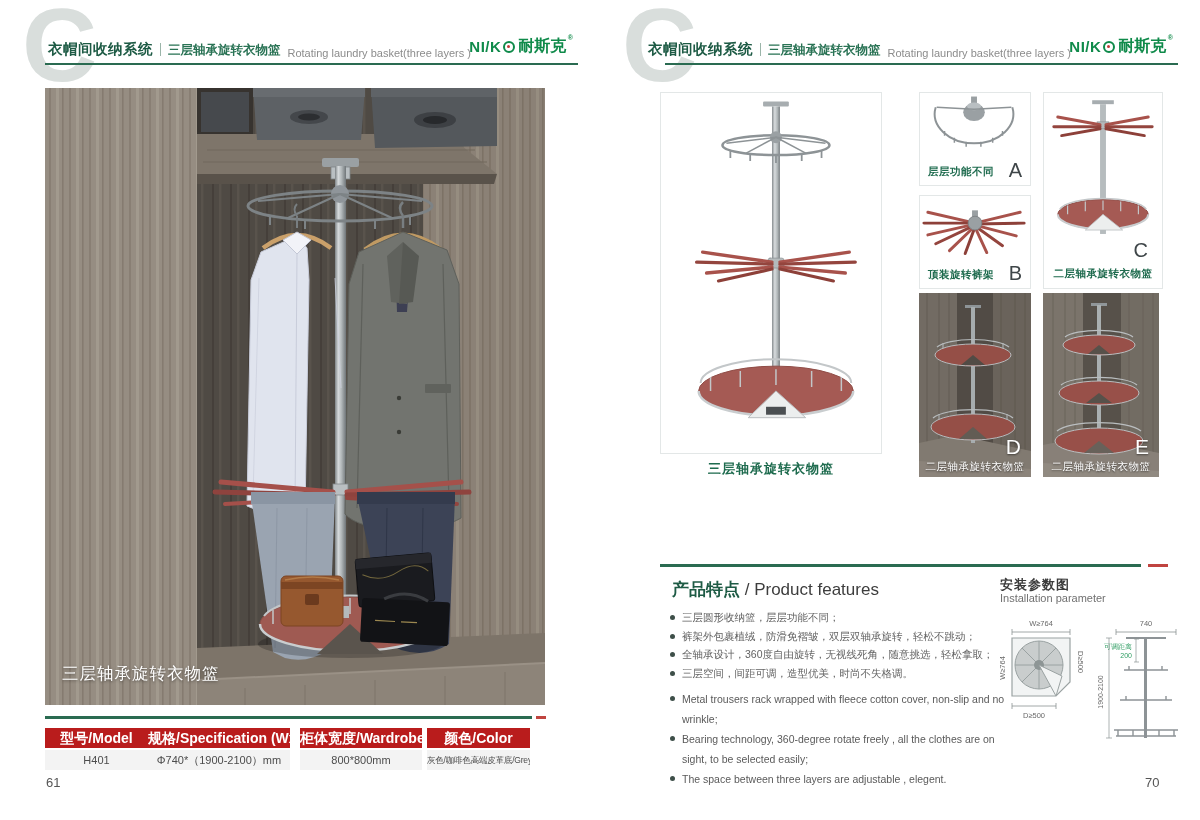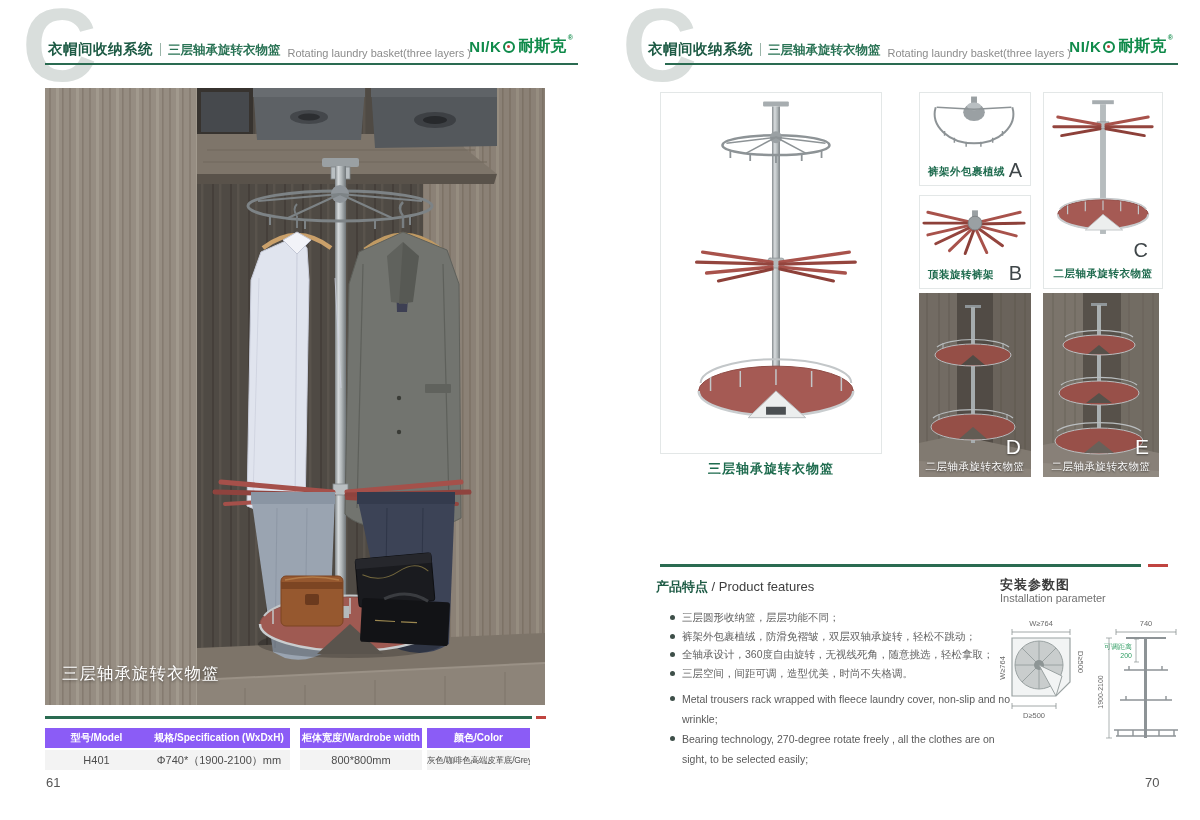--- a/index.html
+++ b/index.html
@@ -36,21 +36,21 @@
   .d-red{position:absolute;top:0;height:3px;background:#c04440;}
   .page.left .divider{left:0;top:716px;width:600px;}
   .page.left .d-green{left:45px;width:487px;}
   .page.left .d-red{left:536px;width:10px;}
   .page.right .divider{left:0;top:564px;width:600px;}
   .page.right .d-green{left:60px;width:481px;}
   .page.right .d-red{left:548px;width:20px;}
 
   
   .th,.td{position:absolute;height:20px;line-height:20px;text-align:center;overflow:hidden;white-space:nowrap;}
-  .th{top:728px;background:#8b5cf6;color:#ffffff;font-size:10px;font-weight:bold;}
+  .th{top:728px;background:#b91c1c;color:#ffffff;font-size:14px;font-weight:bold;}
   .td{top:750px;background:#f3f3f3;color:#4c4c4c;font-size:11px;}
   .c1{left:45px;width:103px;} .c2{left:148px;width:142px;} .c3{left:300px;width:122px;} .c4{left:427px;width:103px;}
   .td.c4{font-size:8.5px;letter-spacing:-.2px;}
 
   .pagenum{position:absolute;top:775px;font-size:13px;color:#555555;}
   .page.left .pagenum{left:46px;} .page.right .pagenum{left:545px;}
 
   
   .panel{position:absolute;background:#ffffff;border:1px solid #e3e7e7;box-sizing:border-box;}
   .main-panel{left:60px;top:92px;width:222px;height:362px;}
@@ -62,21 +62,21 @@
   .thumb-letter{position:absolute;right:8px;bottom:3px;font-size:20px;color:#3f4649;}
   .boxC .thumb-label{left:0;right:0;bottom:7px;text-align:center;}
   .boxC .thumb-letter{right:14px;bottom:26px;}
   .tile{position:absolute;overflow:hidden;}
   .tileD{left:319px;top:293px;width:112px;height:184px;}
   .tileE{left:443px;top:293px;width:116px;height:184px;}
   .tile-letter{position:absolute;right:10px;bottom:18px;color:#ffffff;font-size:21px;text-shadow:0 1px 2px rgba(0,0,0,.5);}
   .tile-label{position:absolute;left:0;right:0;bottom:3px;text-align:center;color:#ffffff;font-size:10.5px;text-shadow:0 1px 2px rgba(0,0,0,.6);letter-spacing:.5px;}
 
   
-  .feat-head{position:absolute;left:56px;top:578px;font-size:13px;white-space:nowrap;}
+  .feat-head{position:absolute;left:72px;top:578px;font-size:17px;white-space:nowrap;}
   .feat-head .cnb{font-weight:bold;color:#1e5b45;}
   .feat-head .enb{color:#3d3d3d;}
   .feat-list{position:absolute;left:60px;margin:8px;padding:0;list-style:none;width:345px;}
   .feat-list.cn{top:600px;}
   .feat-list.en{top:681px;}
   .feat-list li{position:relative;padding-left:14px;color:#636363;}
   .feat-list.cn li{font-size:10.5px;line-height:18.5px;}
   .feat-list.en li{font-size:10.5px;line-height:20px;color:#5a5a5a;}
   .feat-list li::before{content:"";position:absolute;left:2px;top:7px;width:5px;height:5px;border-radius:50%;background:#3e4f49;}
 
@@ -323,21 +323,21 @@
 
     <div class="panel boxA">
       <svg width="110" height="66" viewBox="0 0 112 66">
         <rect x="52" y="3" width="6" height="8" fill="#9aa0a3"></rect>
         <ellipse cx="55" cy="19" rx="11" ry="9" fill="#9aa0a3"></ellipse>
         <ellipse cx="55" cy="13" rx="7" ry="4" fill="#b9bfc2"></ellipse>
         <path d="M16,14 A40,30 0 1 0 94,14" fill="none" stroke="#8d9396" stroke-width="2"></path>
         <path d="M55,16 L17,14 M55,16 L93,14" stroke="#8d9396" stroke-width="1.5"></path>
         <path d="M25,38 v5 M35,45 v5 M47,49 v5 M62,49 v5 M74,45 v5 M84,38 v5" stroke="#8d9396" stroke-width="1.5"></path>
       </svg>
-      <span class="thumb-label">裤架外包裹植绒</span>
+      <span class="thumb-label">层层功能不同</span>
       <span class="thumb-letter">A</span>
     </div>
 
     <div class="panel boxB">
       <svg width="110" height="66" viewBox="0 0 112 66">
         <rect x="53" y="14" width="6" height="10" fill="#9aa0a3"></rect>
         <g stroke-linecap="round" fill="none">
           <path d="M56,27 L8,16" stroke="#a8524b" stroke-width="3"></path>
           <path d="M56,27 L4,27" stroke="#8d4039" stroke-width="3"></path>
           <path d="M56,28 L8,39" stroke="#a8524b" stroke-width="3"></path>
@@ -444,22 +444,23 @@
     <div class="feat-head">
       <span class="cnb">产品特点</span><span class="enb"> / Product features</span>
     </div>
     <ul class="feat-list cn">
       <li>三层圆形收纳篮，层层功能不同；</li>
       <li>裤架外包裹植绒，防滑免褶皱，双层双轴承旋转，轻松不跳动；</li>
       <li>全轴承设计，360度自由旋转，无视线死角，随意挑选，轻松拿取；</li>
       <li>三层空间，间距可调，造型优美，时尚不失格调。</li>
     </ul>
     <ul class="feat-list en">
-      <li>Metal trousers rack wrapped with fleece laundry cover, non-slip and no wrinkle;</li>
-      <li>Bearing technology, 270-degree rotate freely , all the clothes are on sight, to be selected easily;</li>
+      <li>Metal trousers rack wrapped with fleece cotton cover, non-slip and no wrinkle;</li>
+      <li>Bearing technology, 360-degree rotate freely , all the clothes are on sight, to be selected easily;</li>
+      <li>The space between three layers are adjustable , elegent.</li>
     </ul>
 
     <div class="inst-head">安装参数图</div>
     <div class="inst-sub">Installation parameter</div>
     <svg class="inst-svg" width="190" height="132" viewBox="0 0 190 132">
 
       <g>
         <path d="M14,26 H72 V70 L58,84 H14 Z" fill="#f2f4f4" stroke="#9aa2a2" stroke-width="1.2"></path>
         <circle cx="41" cy="53" r="24" fill="#c9cdcd" stroke="#9aa2a2" stroke-width="1"></circle>
         <path d="M41,53 L41,29 M41,53 L58,36 M41,53 L65,53 M41,53 L58,70 M41,53 L41,77 M41,53 L24,70 M41,53 L17,53 M41,53 L24,36" stroke="#9aa2a2" stroke-width="1" fill="none"></path>

